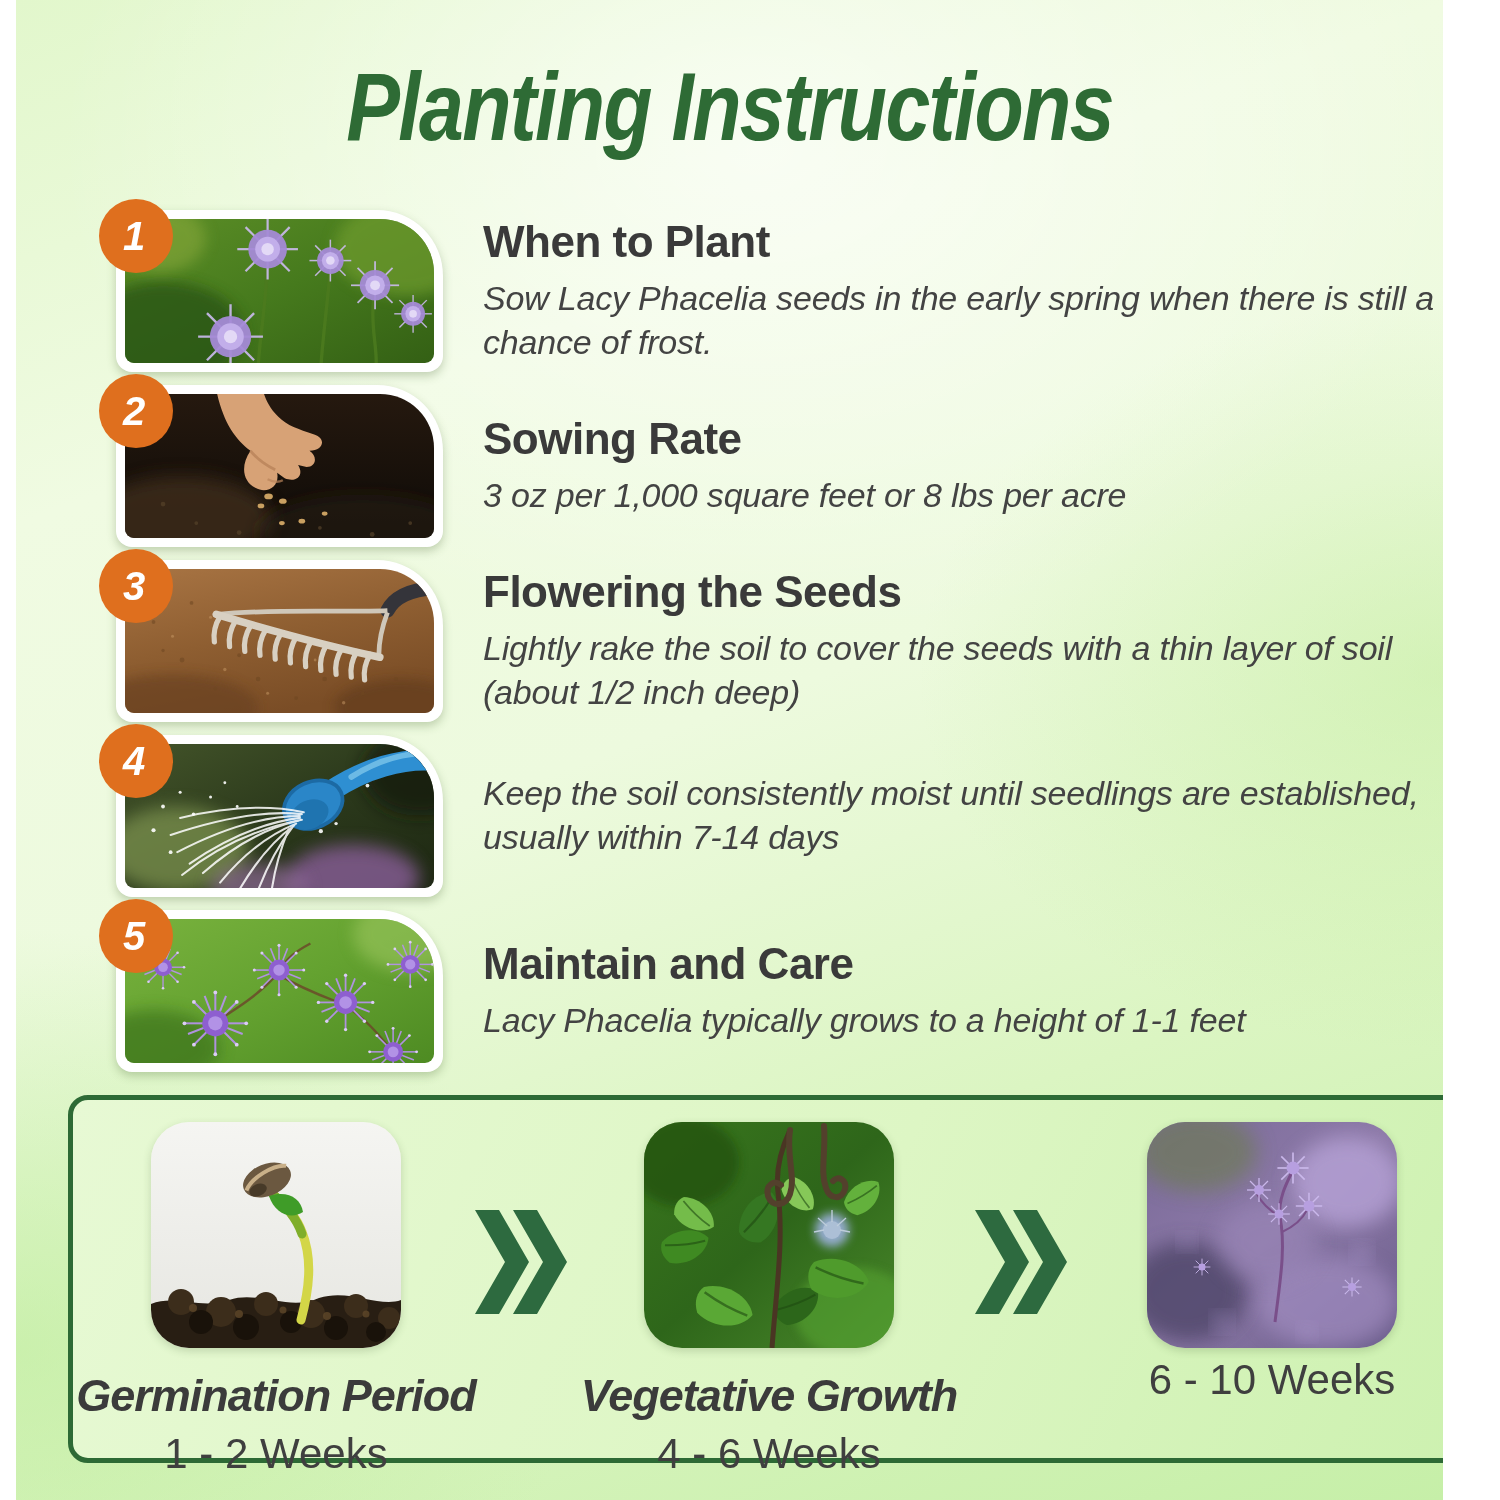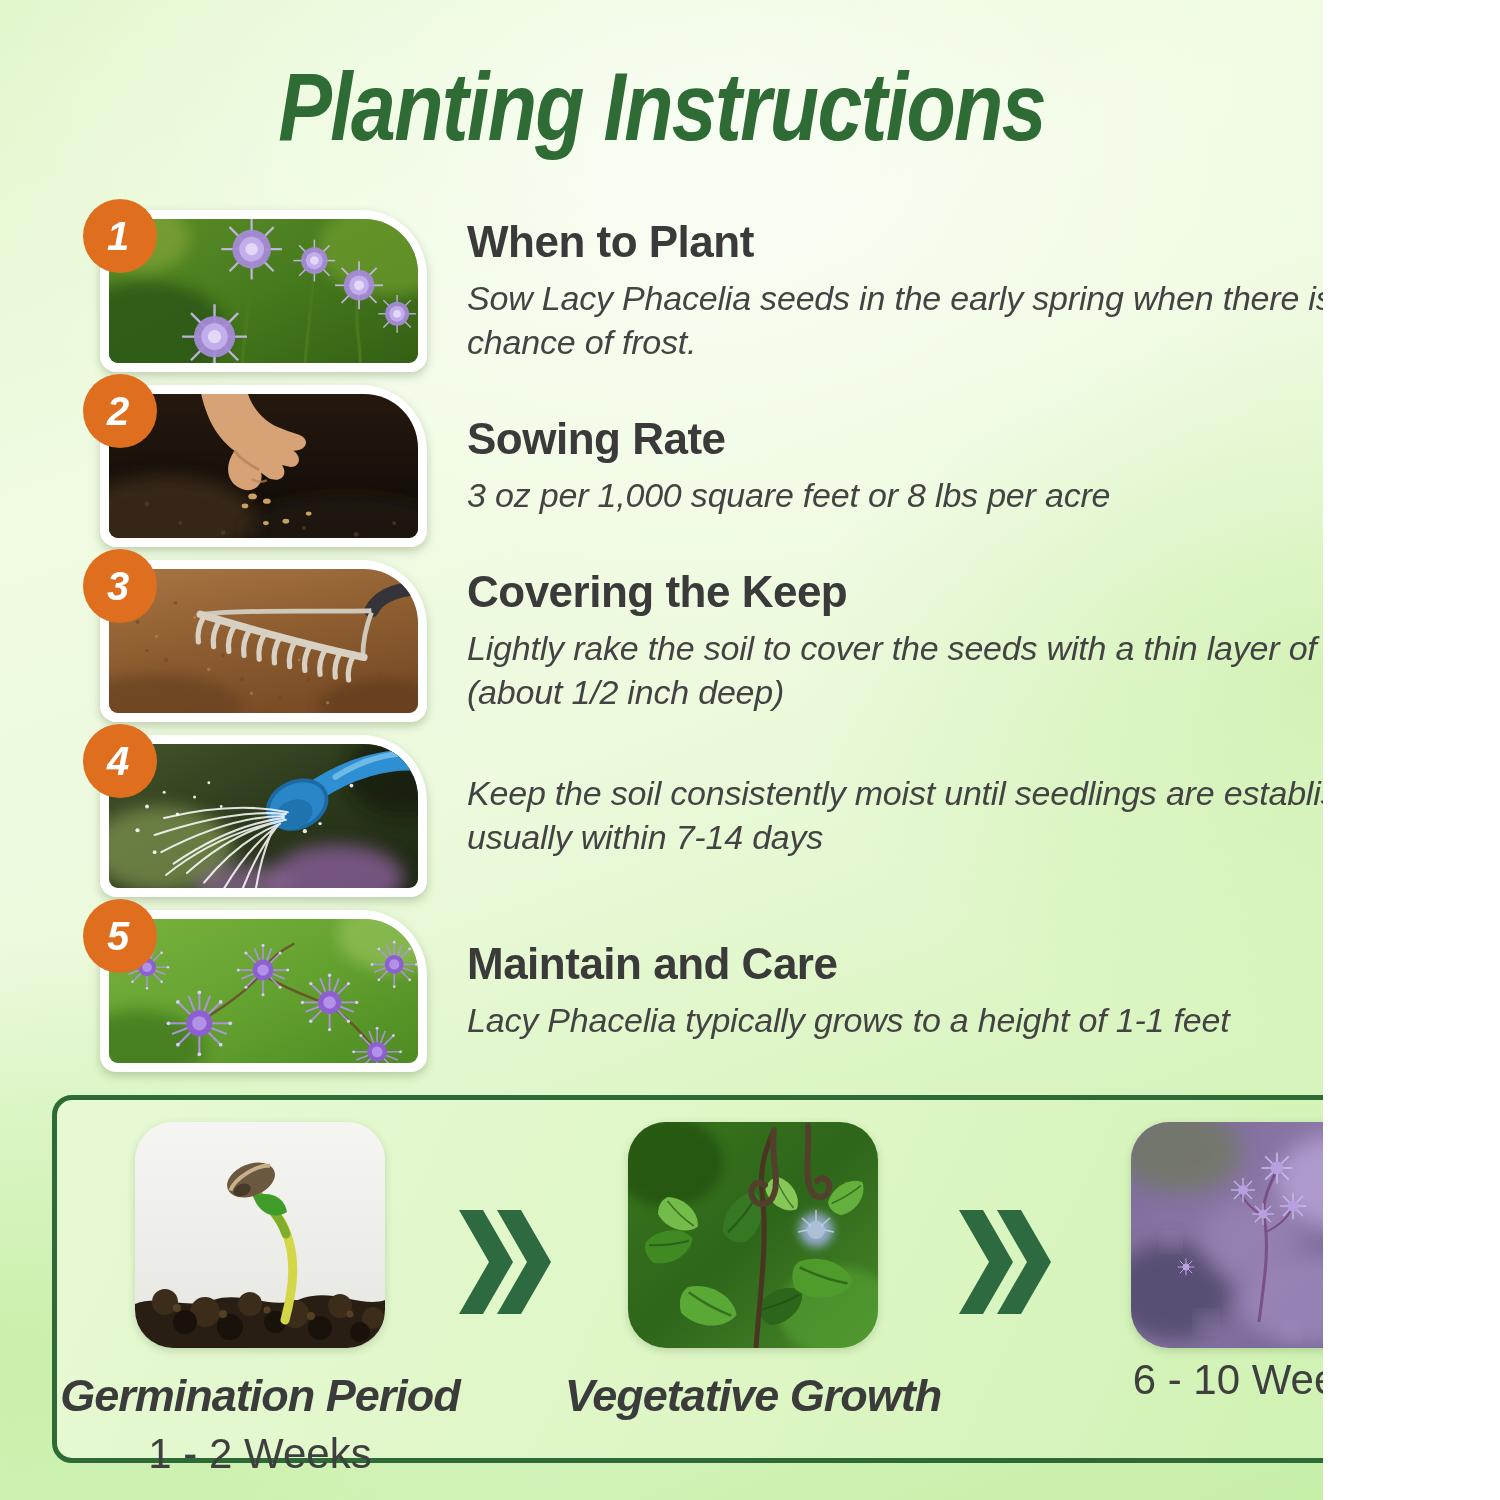--- a/index.html
+++ b/index.html
@@ -1,22 +1,23 @@
 <!DOCTYPE html>
 <html><head>
 <meta charset="utf-8">
 <style>
   html,body{margin:0;padding:0;}
   body{font-family:"Liberation Sans","DejaVu Sans",sans-serif;}
-  .canvas{position:relative;width:1323px;height:1500px;overflow:hidden;
+  .canvas{position:relative;width:1427px;height:1500px;overflow:hidden;
     background:
       radial-gradient(1000px 700px at 52% 10%, rgba(255,255,255,.65), rgba(255,255,255,0) 70%),
       radial-gradient(700px 500px at 100% 45%, rgba(190,235,150,.45), rgba(190,235,150,0) 75%),
       radial-gradient(800px 600px at 0% 90%, rgba(185,235,150,.55), rgba(185,235,150,0) 70%),
       linear-gradient(160deg,#e2f7cc 0%,#f0fbe2 26%,#edfade 48%,#dbf5c2 72%,#c6efa8 100%);
+    margin-left: 16px;
   }
   
   .page-title{position:absolute;top:52px;left:0;right:0;margin:0;text-align:center;
     font-size:96px;font-weight:bold;font-style:italic;letter-spacing:-2px;
     color:#2e6b35;transform:scaleX(.84);transform-origin:50% 50%;white-space:nowrap;}
   
   .steps{position:absolute;left:100px;top:210px;width:1340px;}
   .step{display:flex;align-items:center;height:162px;margin-bottom:13px;}
   .photo-card{position:relative;flex:0 0 auto;width:327px;height:162px;background:#fff;
     border-radius:16px 66px 16px 16px;box-shadow:0 4px 10px rgba(60,95,40,.28);box-sizing:border-box;padding:9px;}
@@ -212,21 +213,21 @@
               <path d="M196,80 q-8,13 -6,27"></path>
                 <path d="M212,84 q-8,13 -6,27"></path>
                 <path d="M228,88 q-8,13 -6,27"></path>
               <path d="M244,91 q-8,13 -6,27"></path>
                 <path d="M258,94 q-8,13 -6,27"></path>
             </g>
           </svg>
         </div>
       </div>
       <div class="step-text">
-        <h2 class="step-heading">Covering the Keep</h2>
+        <h2 class="step-heading">Flowering the Seeds</h2>
         <p class="step-desc">Lightly rake the soil to cover the seeds with a thin layer of soil (about 1/2 inch deep)</p>
       </div>
     </div>
 
     <div class="step">
       <div class="photo-card">
         <div class="badge">
             <span>4</span>
           </div>
         <div class="photo-frame">
@@ -456,20 +457,21 @@
                 <line x1="188" y1="88" x2="188" y2="100"></line>
                 <line x1="202" y1="96" x2="193" y2="104"></line>
                 <line x1="206" y1="110" x2="196" y2="108"></line>
                 <line x1="174" y1="96" x2="183" y2="104"></line>
                 <line x1="170" y1="110" x2="180" y2="108"></line>
               </g>
           </g>
         </svg>
       </div>
       <div class="stage-label">Vegetative Growth</div>
+      <div class="stage-duration">4 - 6 Weeks</div>
     </div>
 
     <div class="chev chev-2">
       <svg viewBox="0 0 96 124">
         <g fill="#2d6a3f">
           <path d="M4,10 L28,10 L58,62 L28,114 L4,114 L34,62 Z"></path>
           <path d="M42,10 L66,10 L96,62 L66,114 L42,114 L72,62 Z"></path>
         </g>
       </svg>
     </div>

